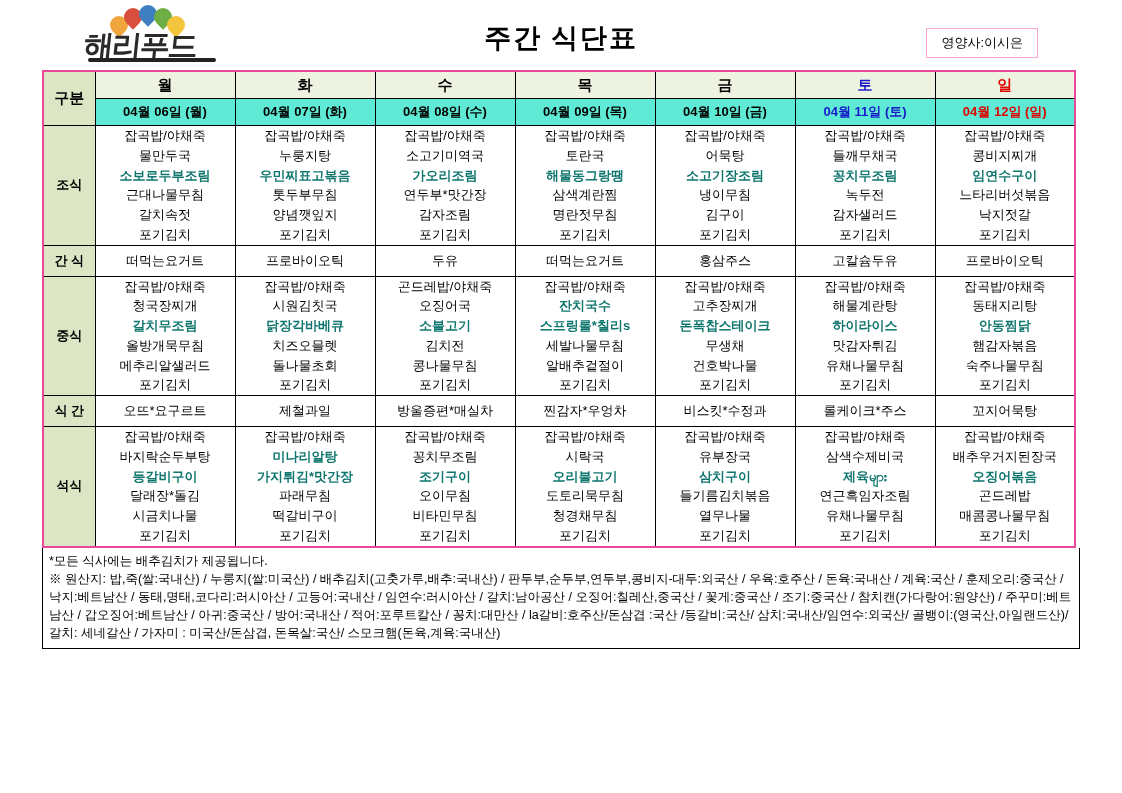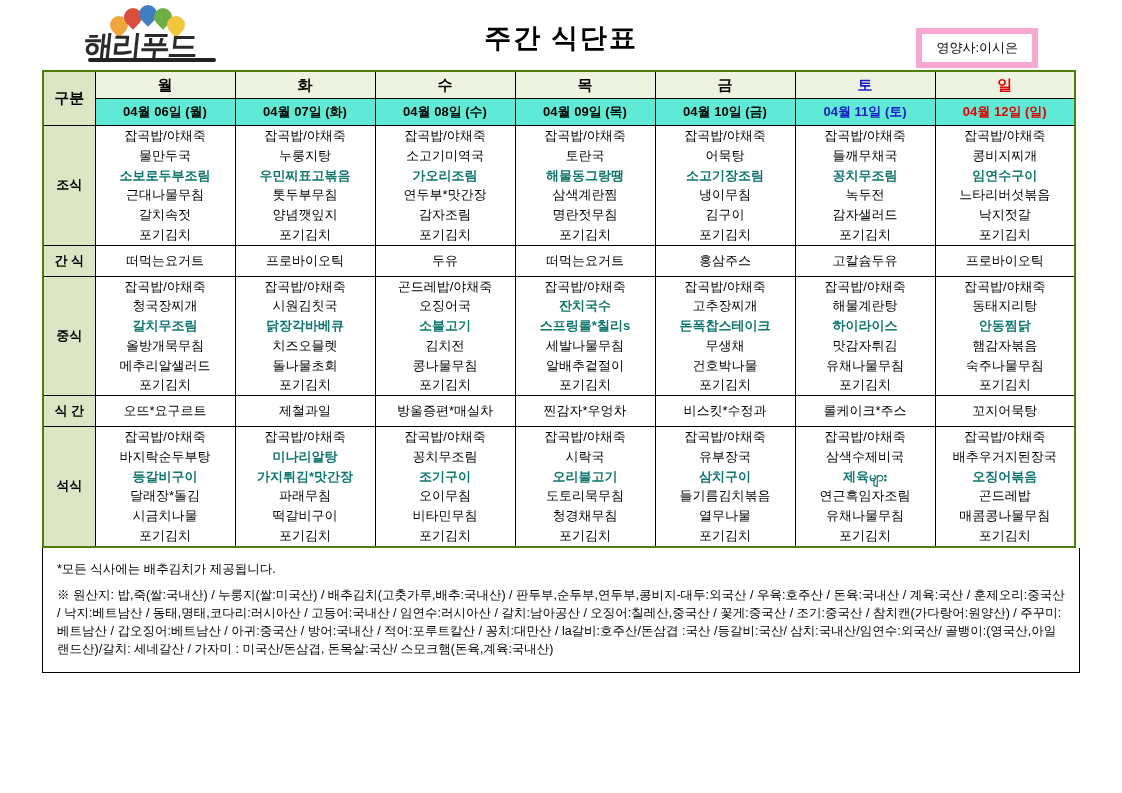--- a/index.html
+++ b/index.html
@@ -80,31 +80,31 @@
     text-align: center;
     font-family: Liberation Serif, serif;
     font-size: 27px;
     font-weight: bold;
     letter-spacing: 2px;
   }
   .nutritionist-box {
     position: absolute;
     right: 42px;
     top: 20px;
-    border: 6px solid #f9a8d4;
+    border: 1px solid #f9a8d4;
     padding: 5px 14px;
     font-size: 13px;
     background: #fff;
   }
   
   table.menu {
     width: 856px;
     border-collapse: collapse;
     table-layout: fixed;
-    border: 2px solid #4d7c0f;
+    border: 2px solid #ec4899;
   }
   table.menu td {
     border: 1px solid #000;
     text-align: center;
     vertical-align: middle;
     font-size: 13px;
     padding: 0;
   }
   .col-label { width: 52px; }
   .col-day { width: 140px; }
@@ -164,21 +164,21 @@
   .notes {
     width: 1038px;
     box-sizing: border-box;
     border: 1px solid #000;
     border-top: none;
     padding: 4px 6px 6px 6px;
     font-size: 12.5px;
     line-height: 1.45;
     text-align: left;
   }
-  .notes p { margin: 8px; }
+  .notes p { margin: 0; }
 </style>
 </head>
 <body>
 
 <div class="page">
 
   <div class="header">
     <div class="logo">
       <div class="logo-flower">
         <span class="petal p1"></span>

